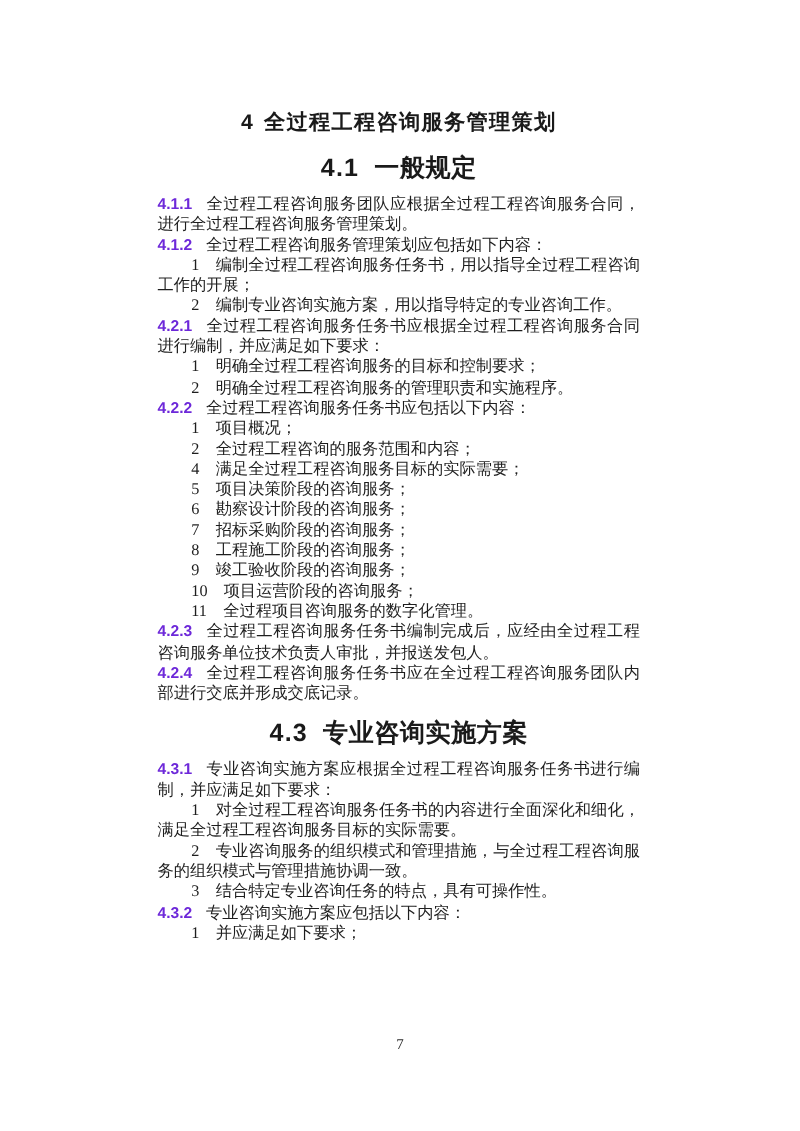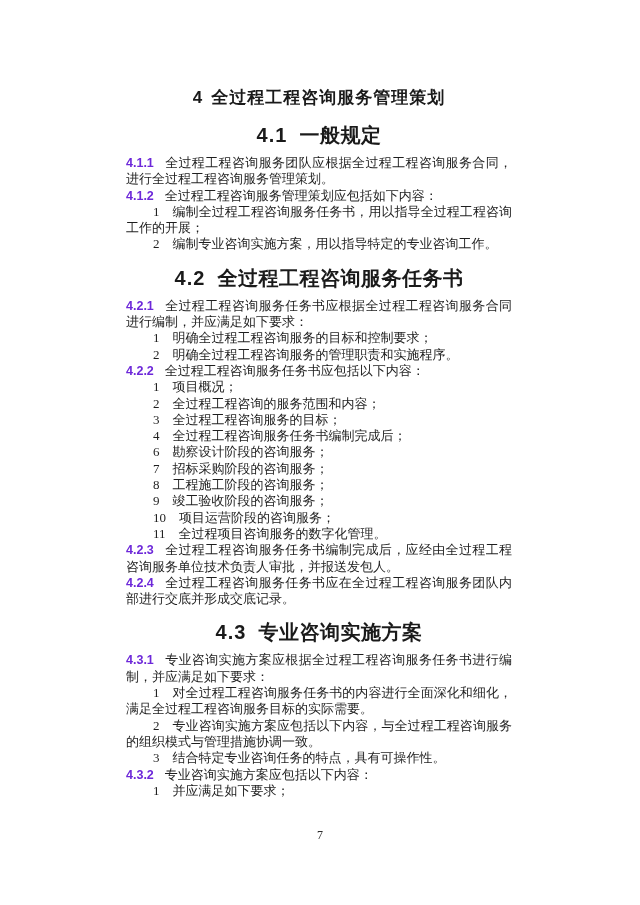--- a/index.html
+++ b/index.html
@@ -92,40 +92,39 @@
   <div class="content">
     <h1 class="doc-title">
       <span class="title-num">4</span><span>全过程工程咨询服务管理策划</span>
     </h1>
     <div class="body-flow">
         <h2 class="section-heading"><span class="sec-num">4.1</span><span>一般规定</span></h2>
         <p class="clause"><span class="clause-num">4.1.1</span><span>全过程工程咨询服务团队应根据全过程工程咨询服务合同，进行全过程工程咨询服务管理策划。</span></p>
         <p class="clause"><span class="clause-num">4.1.2</span><span>全过程工程咨询服务管理策划应包括如下内容：</span></p>
         <p class="list-item"><span class="item-num">1</span><span>编制全过程工程咨询服务任务书，用以指导全过程工程咨询工作的开展；</span></p>
         <p class="list-item"><span class="item-num">2</span><span>编制专业咨询实施方案，用以指导特定的专业咨询工作。</span></p>
-        <h2 class="section-heading"><span class="sec-num">4.2</span><span>全过程工程咨询服务任务书</span></h2>
         <p class="clause"><span class="clause-num">4.2.1</span><span>全过程工程咨询服务任务书应根据全过程工程咨询服务合同进行编制，并应满足如下要求：</span></p>
         <p class="list-item"><span class="item-num">1</span><span>明确全过程工程咨询服务的目标和控制要求；</span></p>
         <p class="list-item"><span class="item-num">2</span><span>明确全过程工程咨询服务的管理职责和实施程序。</span></p>
         <p class="clause"><span class="clause-num">4.2.2</span><span>全过程工程咨询服务任务书应包括以下内容：</span></p>
         <p class="list-item"><span class="item-num">1</span><span>项目概况；</span></p>
         <p class="list-item"><span class="item-num">2</span><span>全过程工程咨询的服务范围和内容；</span></p>
-        <p class="list-item"><span class="item-num">3</span><span>全过程工程咨询服务的目标；</span></p>
-        <p class="list-item"><span class="item-num">4</span><span>全过程工程咨询服务任务书编制完成后；</span></p>
+        <p class="list-item"><span class="item-num">4</span><span>满足全过程工程咨询服务目标的实际需要；</span></p>
+        <p class="list-item"><span class="item-num">5</span><span>项目决策阶段的咨询服务；</span></p>
         <p class="list-item"><span class="item-num">6</span><span>勘察设计阶段的咨询服务；</span></p>
         <p class="list-item"><span class="item-num">7</span><span>招标采购阶段的咨询服务；</span></p>
         <p class="list-item"><span class="item-num">8</span><span>工程施工阶段的咨询服务；</span></p>
         <p class="list-item"><span class="item-num">9</span><span>竣工验收阶段的咨询服务；</span></p>
         <p class="list-item"><span class="item-num">10</span><span>项目运营阶段的咨询服务；</span></p>
         <p class="list-item"><span class="item-num">11</span><span>全过程项目咨询服务的数字化管理。</span></p>
         <p class="clause"><span class="clause-num">4.2.3</span><span>全过程工程咨询服务任务书编制完成后，应经由全过程工程咨询服务单位技术负责人审批，并报送发包人。</span></p>
         <p class="clause"><span class="clause-num">4.2.4</span><span>全过程工程咨询服务任务书应在全过程工程咨询服务团队内部进行交底并形成交底记录。</span></p>
         <h2 class="section-heading"><span class="sec-num">4.3</span><span>专业咨询实施方案</span></h2>
         <p class="clause"><span class="clause-num">4.3.1</span><span>专业咨询实施方案应根据全过程工程咨询服务任务书进行编制，并应满足如下要求：</span></p>
         <p class="list-item"><span class="item-num">1</span><span>对全过程工程咨询服务任务书的内容进行全面深化和细化，满足全过程工程咨询服务目标的实际需要。</span></p>
-        <p class="list-item"><span class="item-num">2</span><span>专业咨询实施方案应包括以下内容，与全过程工程咨询服务的组织模式与管理措施协调一致。</span></p>
+        <p class="list-item"><span class="item-num">2</span><span>专业咨询服务的组织模式和管理措施，与全过程工程咨询服务的组织模式与管理措施协调一致。</span></p>
         <p class="list-item"><span class="item-num">3</span><span>结合特定专业咨询任务的特点，具有可操作性。</span></p>
         <p class="clause"><span class="clause-num">4.3.2</span><span>专业咨询实施方案应包括以下内容：</span></p>
         <p class="list-item"><span class="item-num">1</span><span>并应满足如下要求；</span></p>
       </div>
   </div>
   <div class="page-number">7</div>
 </main>
 
 </body></html>

